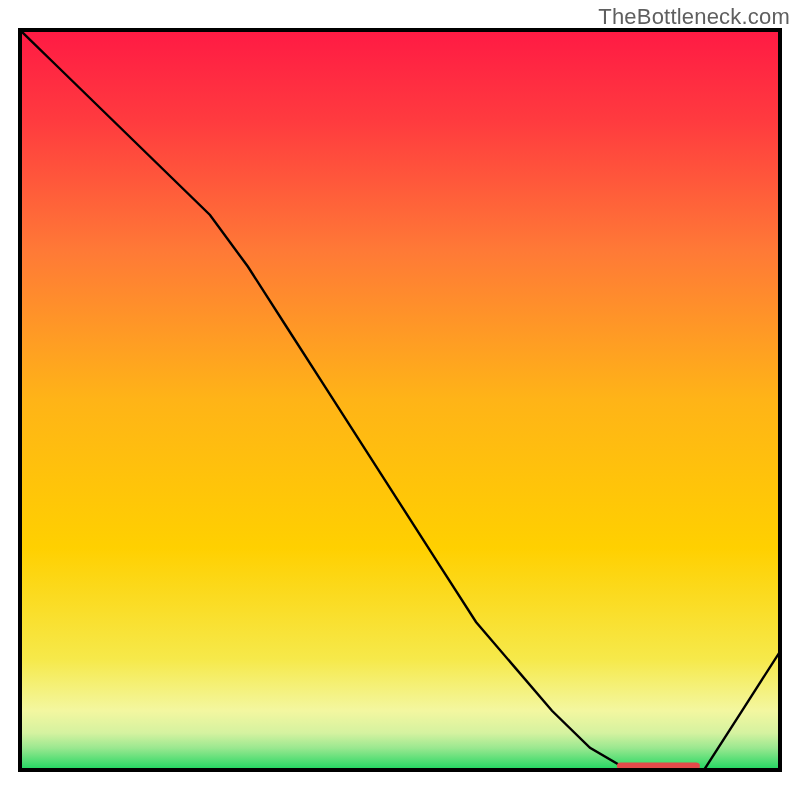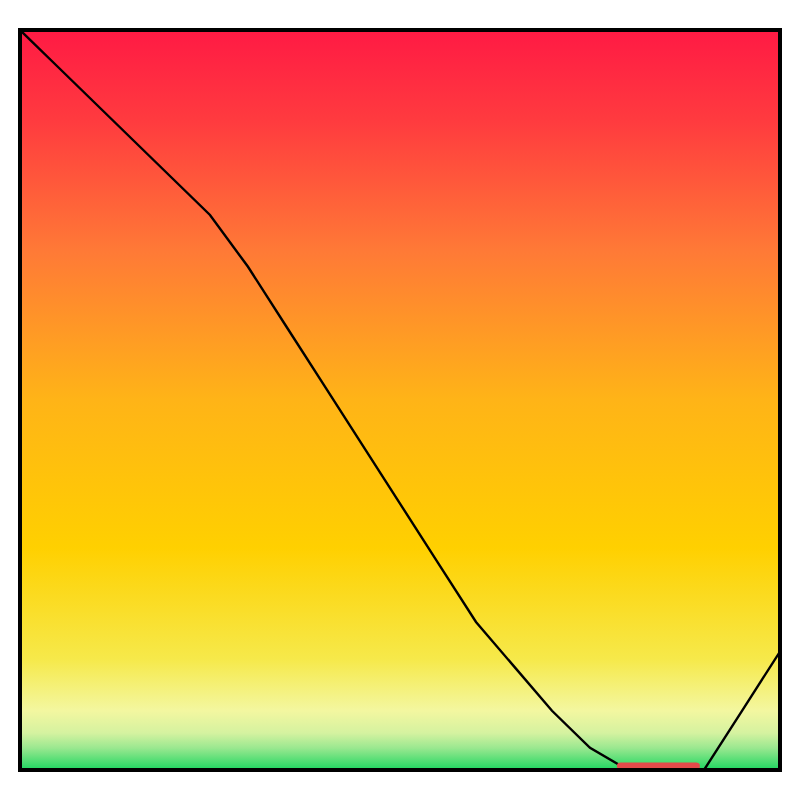--- a/index.html
+++ b/index.html
@@ -80,13 +80,14 @@
     <rect x="20" y="30" width="760" height="740" fill="url(#bgGrad)"></rect>
 
     <g clip-path="url(#plotClip)">
       <path id="curvePath" class="curve" d="M20.0 30.0 L58.0 67.0 L96.0 104.0 L134.0 141.0 L172.0 178.0 L210.0 215.0 L248.0 266.8 L286.0 326.0 L324.0 385.2 L362.0 444.4 L400.0 503.6 L438.0 562.8 L476.0 622.0 L514.0 666.4 L552.0 710.8 L590.0 747.8 L628.0 770.0 L666.0 770.0 L704.0 770.0 L742.0 710.8 L780.0 651.6"></path>
       <line id="optLine" class="marker" x1="620.4" y1="766.0" x2="696.4" y2="766.0"></line>
     </g>
 
     <rect class="frame" x="20" y="30" width="760" height="740"></rect>
   </svg>
 
+  <div class="watermark">TheBottleneck.com</div>
 </div>
 
 </body></html>

